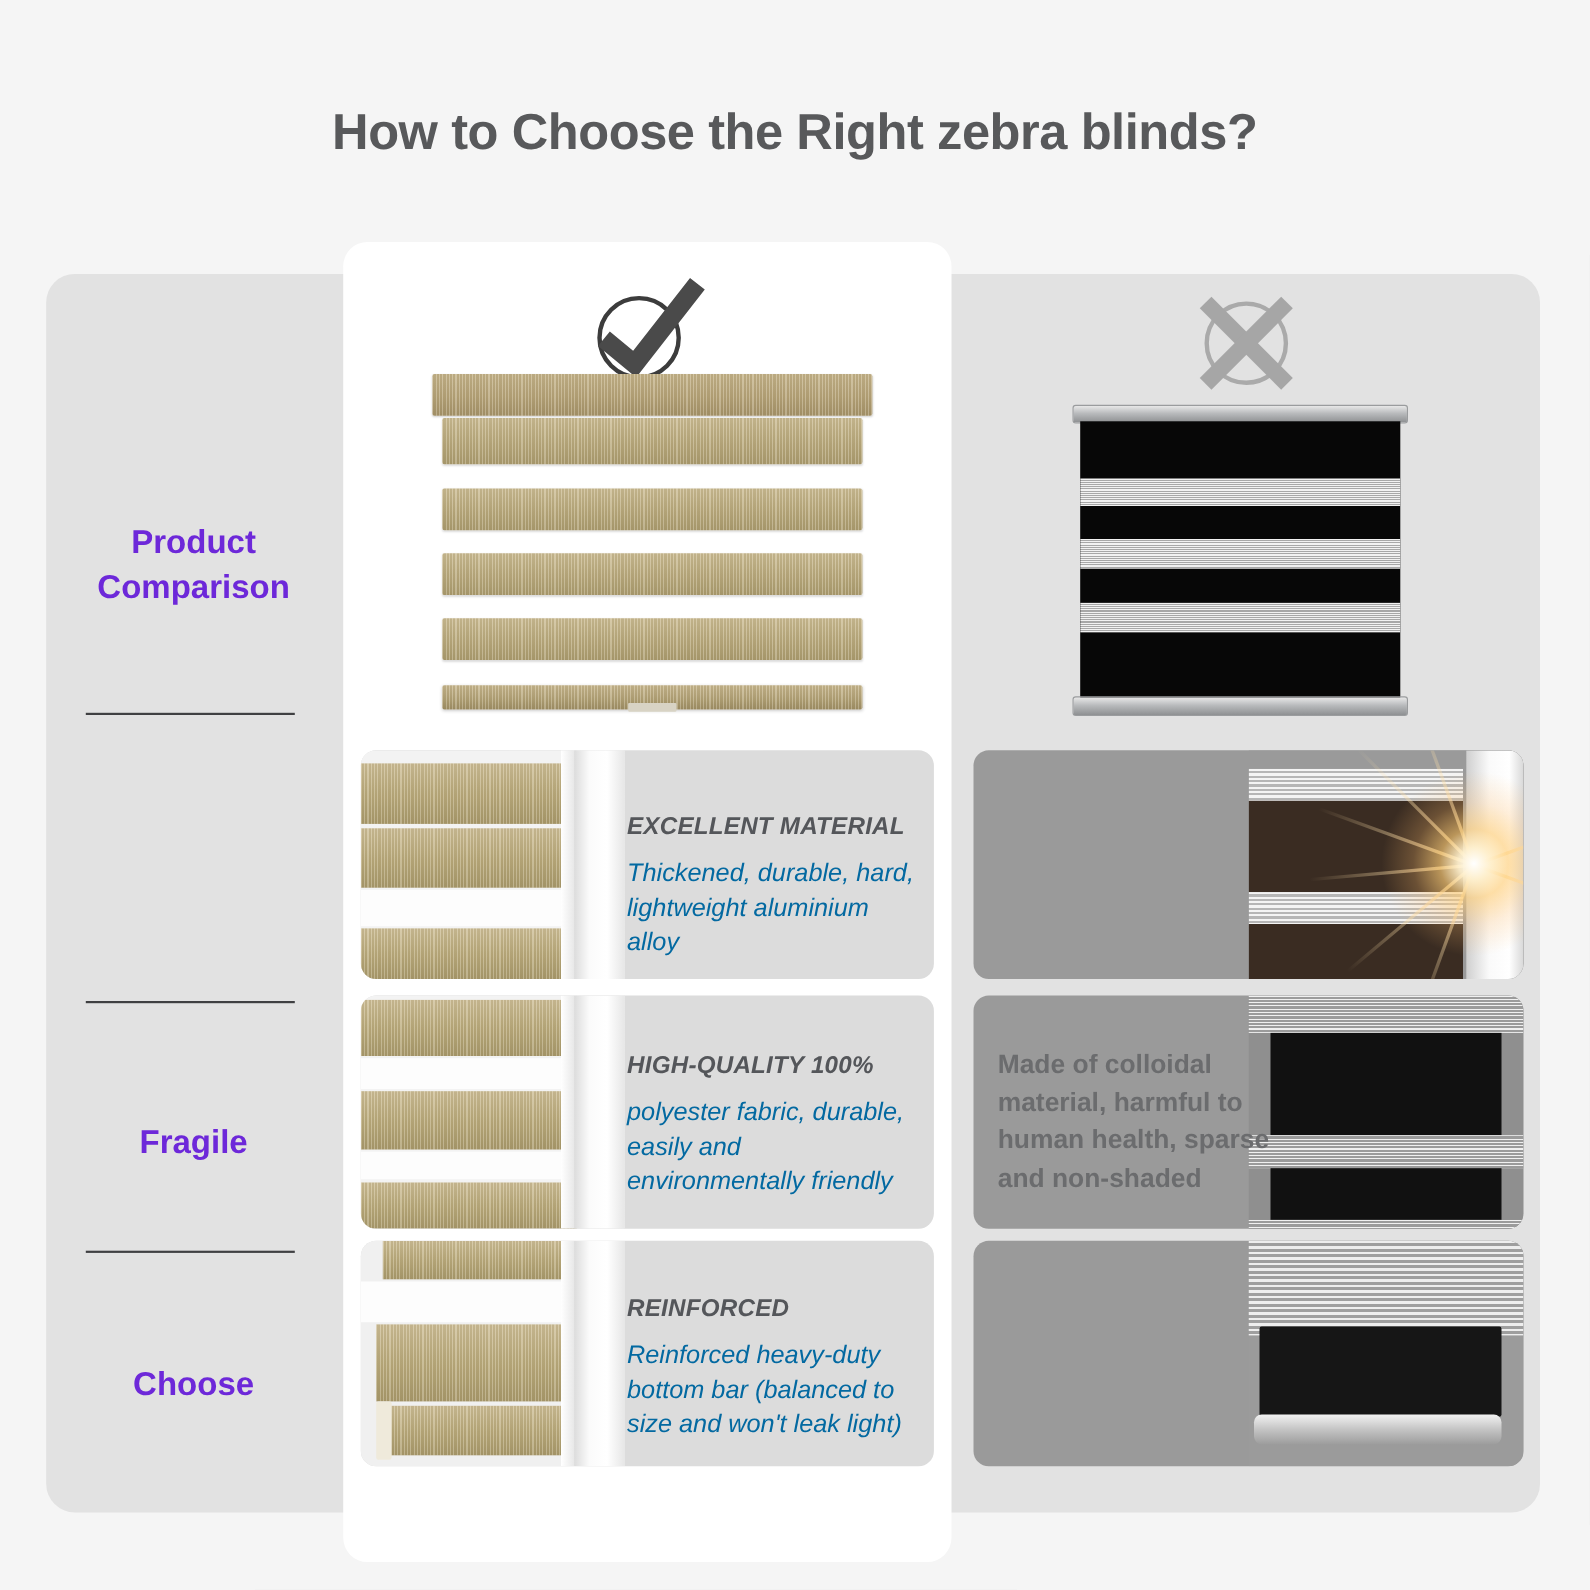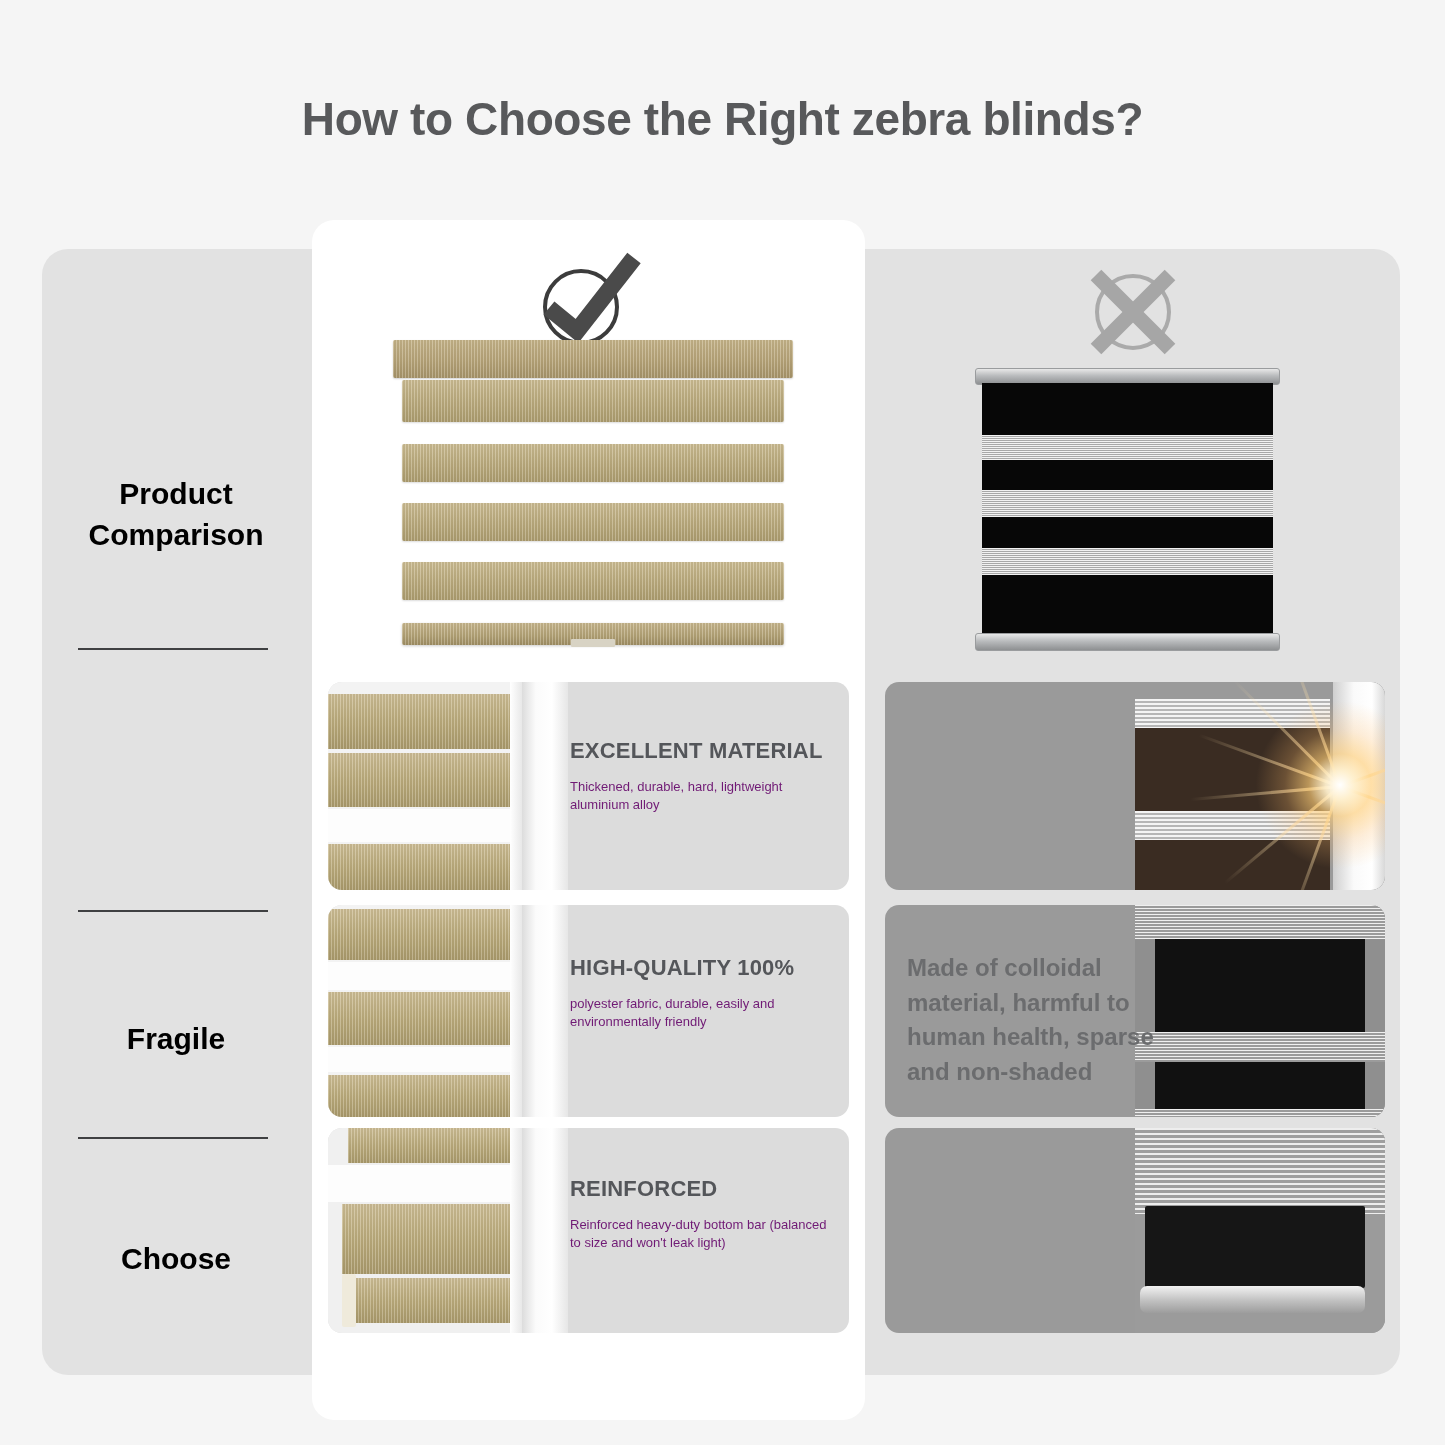--- a/index.html
+++ b/index.html
@@ -28,21 +28,21 @@
 
   
   .sidebar {
     position: absolute; left: 42px; top: 249px;
     width: 268px; height: 1126px;
   }
   .side-cell {
     position: absolute; left: 0; width: 268px;
     display: flex; align-items: center; justify-content: center;
     text-align: center;
-    font-size: 30px; font-weight: bold; color: #000000;
+    font-size: 30px; font-weight: bold; color: #6d28d9;
     line-height: 1.38;
   }
   .side-cell.c0 { top: 175px;  height: 180px; }
   .side-cell.c1 { top: 700px;  height: 180px; }
   .side-cell.c2 { top: 925px;  height: 170px; }
   .side-cell.c3 { top: 1135px; height: 180px; }
   .side-div {
     position: absolute; left: 36px; width: 190px; height: 2px;
     background: #3f4042;
   }
@@ -115,38 +115,38 @@
     background: linear-gradient(180deg,#e9e9e9 0%,#c9c9c9 50%,#ededed 100%);
     background-image: repeating-linear-gradient(180deg,
       #f2f2f2 0px,#f2f2f2 1px,#a8a8a8 1px,#a8a8a8 2px);
   }
   .kb-mesh.m0 { top: 52px;  height: 25px; }
   .kb-mesh.m1 { top: 107px; height: 27px; }
   .kb-mesh.m2 { top: 165px; height: 27px; }
 
   
   .frow { position: absolute; height: 208px; }
-  .frow.left  { left: 328px;  width: 521px; background: #dcdcdc; border-radius: 14px; overflow: hidden; }
+  .frow.left  { left: 328px;  width: 521px; background: #dcdcdc; border-radius: 14px; overflow: hidden; font-style: italic; }
   .frow.right { left: 885px;  width: 500px; background: #9a9a9a; border-radius: 14px; overflow: hidden; }
   .frow.r0 { top: 682px; }
   .frow.r1 { top: 905px; }
   .frow.r2 { top: 1128px; }
   .frow.left.r1 { height: 212px; }
   .frow.left.r2 { height: 205px; }
   .frow.right.r1 { height: 212px; }
   .frow.right.r2 { height: 205px; }
 
   .ftext-l { position: absolute; left: 242px; top: 56px; width: 265px; }
   .frow.left.r1 .ftext-l { top: 50px; }
   .frow.left.r2 .ftext-l { top: 48px; }
   .ftitle {
     font-size: 22px; font-weight: bold; color: #54565a;
     letter-spacing: .2px; margin-bottom: 14px;
   }
-  .fbody { font-size: 13px; color: #701a75; line-height: 1.38; }
+  .fbody { font-size: 23px; color: #0369a1; line-height: 1.38; }
 
   .ftext-r { position: absolute; left: 22px; top: 46px; width: 270px; }
   .frow.right.r2 .ftext-r { top: 58px; }
   .fneg {
     font-size: 24px; font-weight: bold; color: #6b6c6e; line-height: 1.44;
   }
 
   
   .photo { position: absolute; top: 0; height: 100%; overflow: hidden; }
   .photo.pleft  { left: 0;   width: 240px; }

